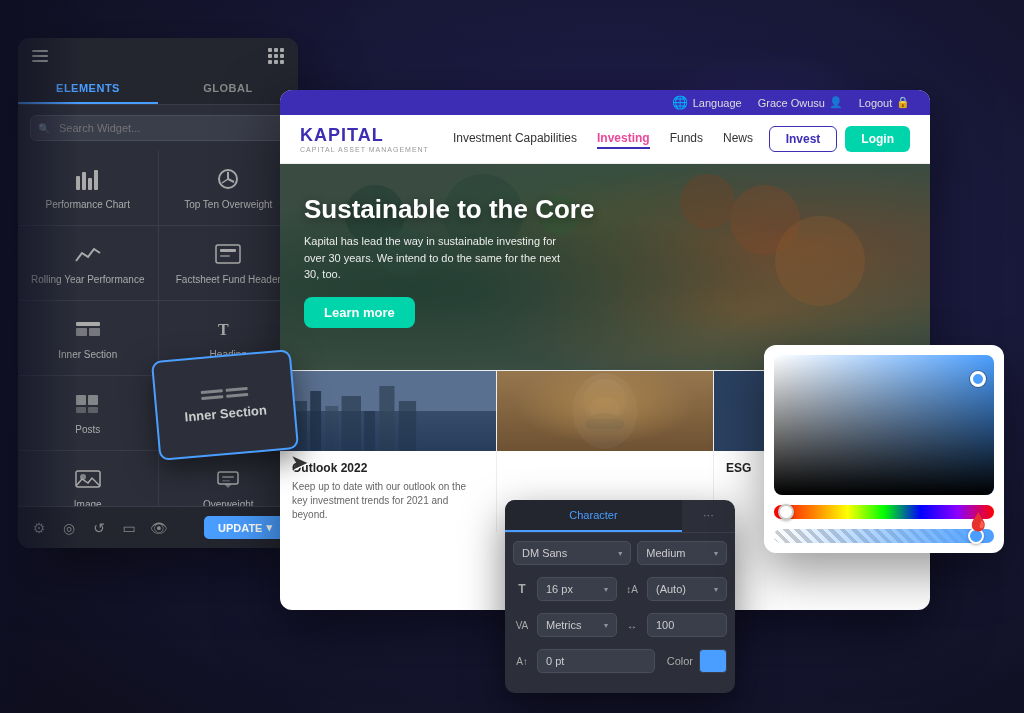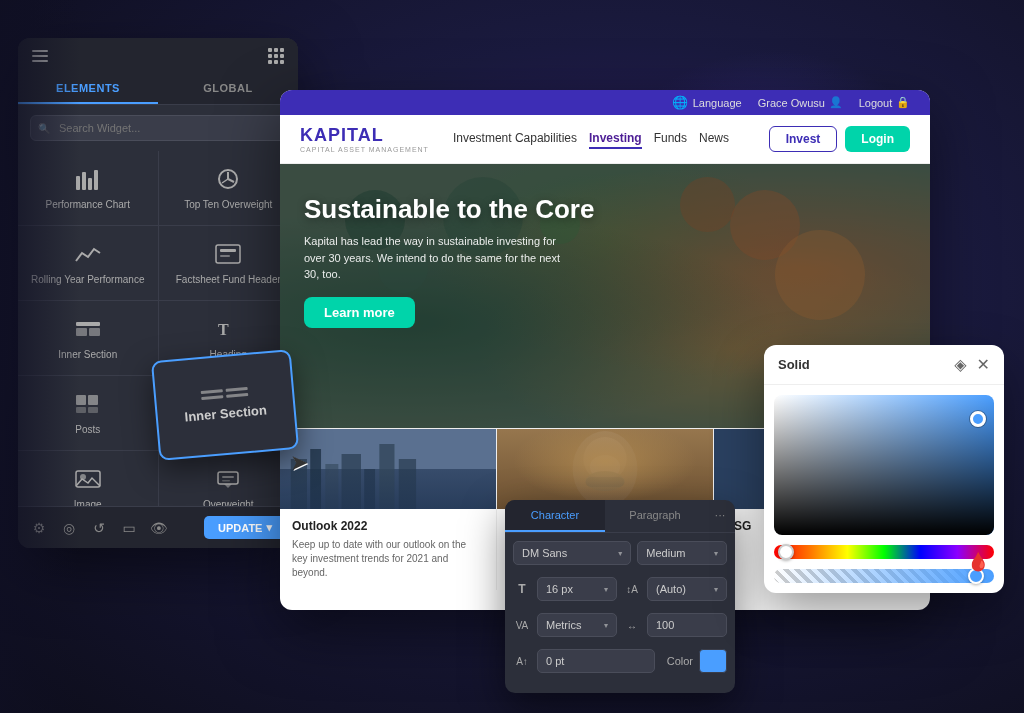--- a/index.html
+++ b/index.html
@@ -299,32 +299,32 @@
     }
     .logo-sub {
       font-size: 7px;
       color: #999;
       letter-spacing: 1px;
       display: block;
     }
 
     .nav-links {
       display: flex;
-      gap: 12px;
+      gap: 20px;
       flex: 1;
     }
     .nav-link {
       font-size: 12px;
       color: #333;
       cursor: pointer;
       padding: 2px 0;
       white-space: nowrap;
     }
     .nav-link.active {
-      color: #4c1d95;
+      color: #ec4899;
       border-bottom: 2px solid #3d2db5;
       font-weight: 600;
     }
 
     .nav-buttons {
       display: flex;
       gap: 8px;
     }
     .nav-btn-invest {
       border: 1.5px solid #3d2db5;
@@ -343,21 +343,21 @@
       border-radius: 6px;
       padding: 5px 16px;
       font-size: 12px;
       font-weight: 600;
       cursor: pointer;
     }
 
     
     .site-hero {
       position: relative;
-      height: 264px;
+      height: 206px;
       background: linear-gradient(135deg, #1a3a2a 0%, #2d5a3a 30%, #8b6914 60%, #c4821a 80%, #e8a020 100%);
       overflow: hidden;
     }
 
     .hero-forest {
       position: absolute;
       inset: 0;
       background: 
         radial-gradient(ellipse at 20% 60%, rgba(30,80,30,0.8) 0%, transparent 50%),
         radial-gradient(ellipse at 80% 40%, rgba(180,100,20,0.6) 0%, transparent 50%),
@@ -976,21 +976,20 @@
     <span style="width:22px;height:3px;background:#aaa;border-radius:1px;display:block;"></span>
   </div>
   <div class="drag-card-label">Inner Section</div>
 </div>
 
 <div class="cursor-arrow">➤</div>
 
 <div class="char-panel">
   <div class="char-tabs">
     <div class="char-tab active">Character</div>
-    <div class="char-tab">Paragraph</div>
     <div class="char-tab" style="flex:0.3;">···</div>
   </div>
 
   <div class="char-content">
 
     <div class="char-row">
       <div class="char-select" style="flex:1.4;">
         <span>DM Sans</span>
         <span class="chevron">▾</span>
       </div>
@@ -1030,27 +1029,20 @@
       <div class="char-select">
         <span>0 pt</span>
       </div>
       <span style="font-size:11px;color:#aaa;margin-left:6px;">Color</span>
       <div class="color-swatch"></div>
     </div>
   </div>
 </div>
 
 <div class="color-picker">
-  <div class="picker-header">
-    <div class="picker-title">Solid</div>
-    <div class="picker-header-icons">
-      <span class="picker-icon">◈</span>
-      <span class="picker-icon">✕</span>
-    </div>
-  </div>
 
   <div class="color-gradient">
     <div class="gradient-handle"></div>
   </div>
 
   <div class="hue-slider">
     <div class="hue-handle"></div>
   </div>
 
   <div style="position:relative;">

